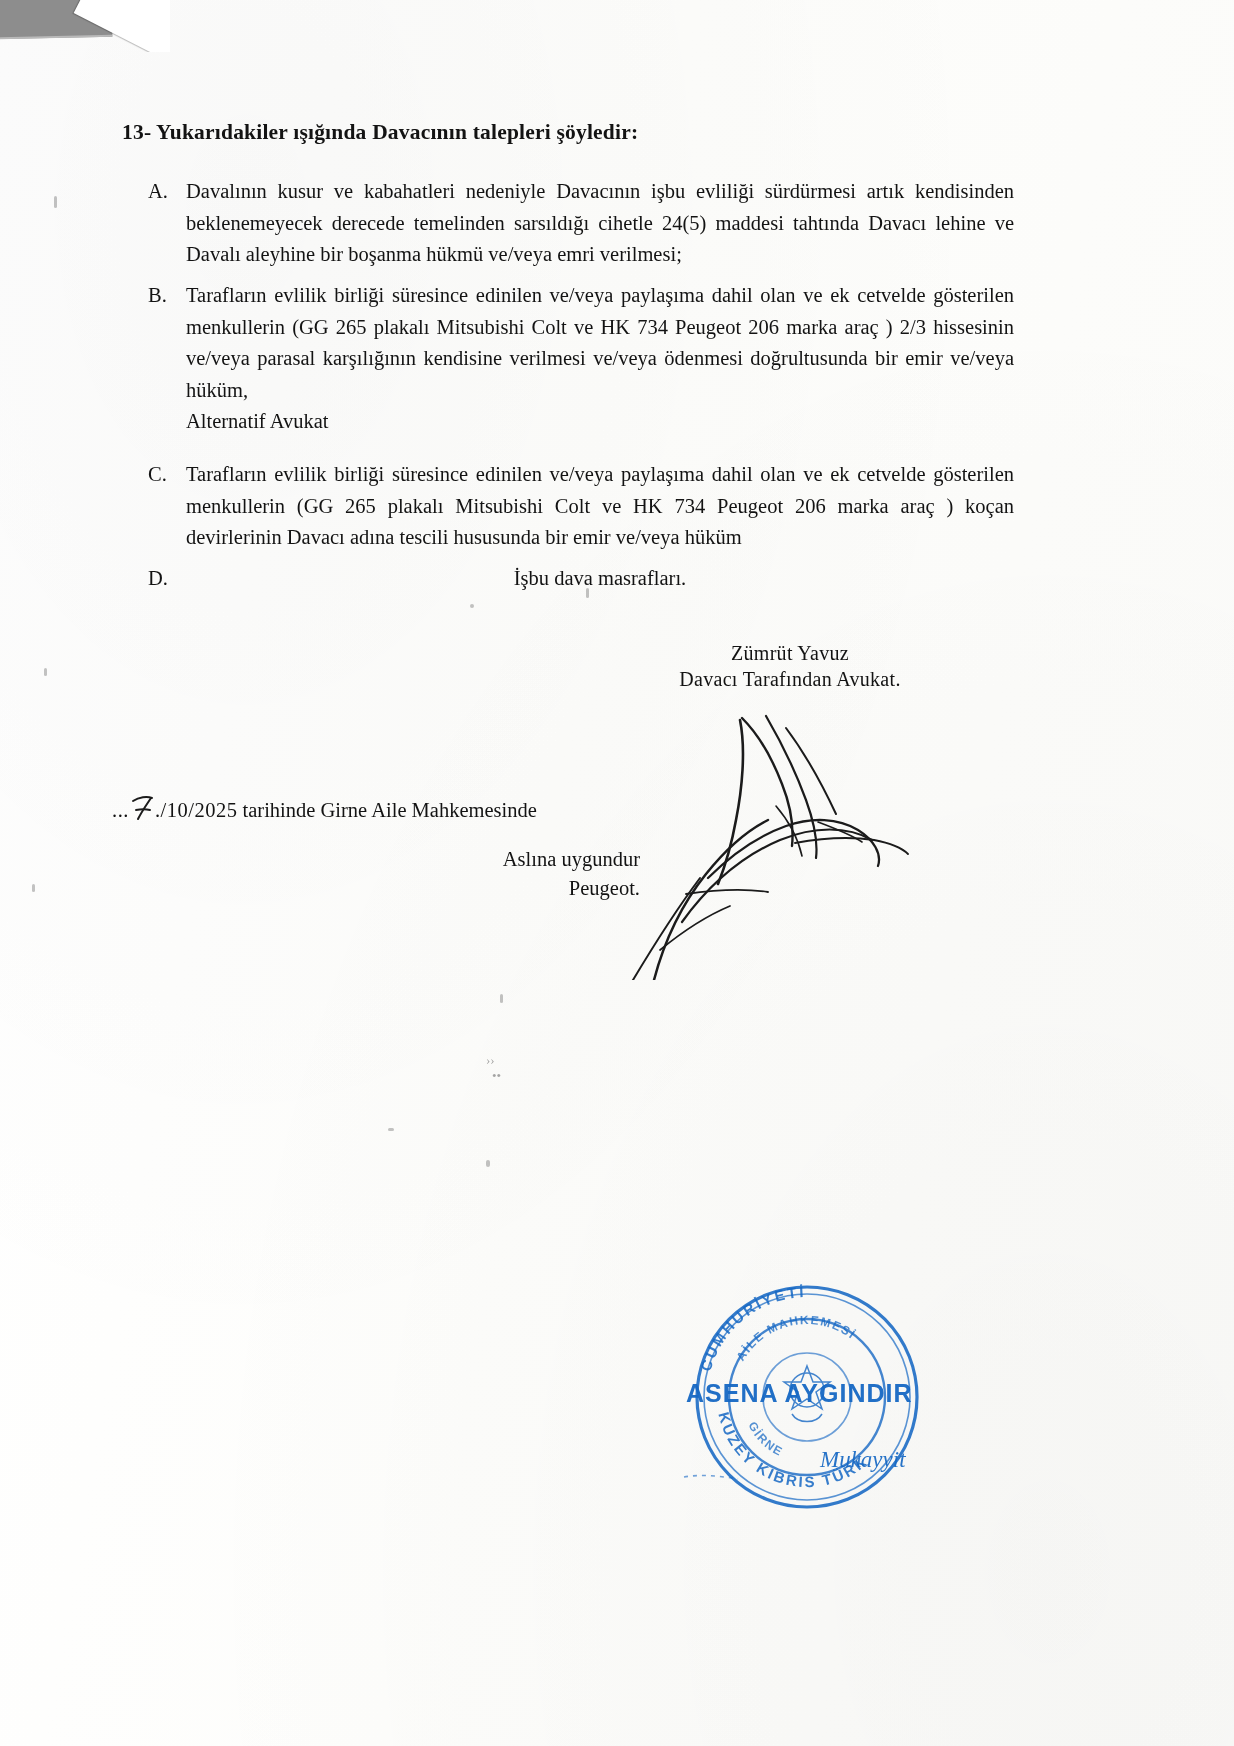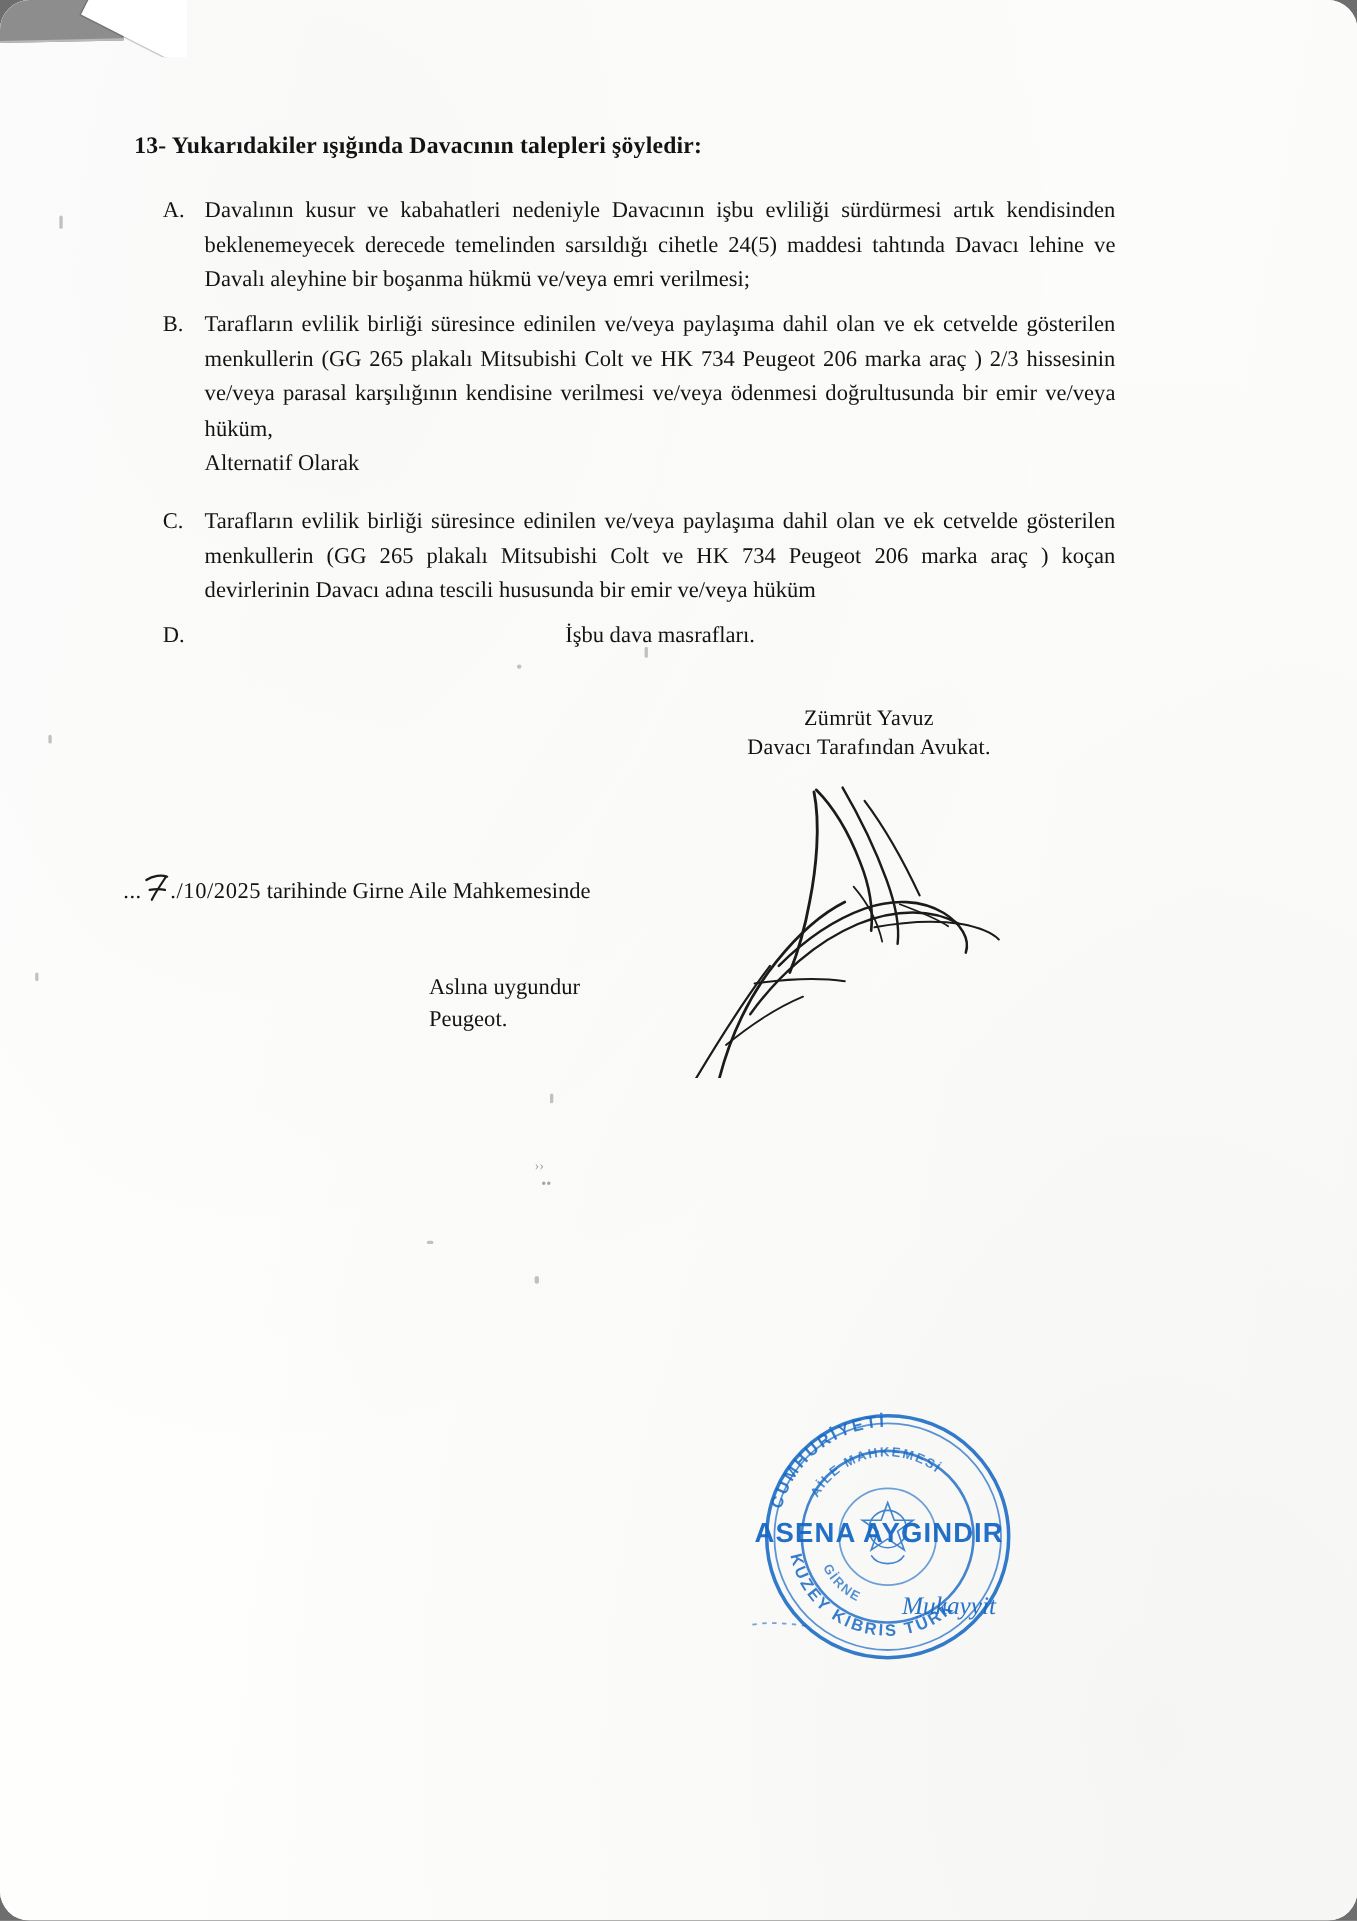--- a/index.html
+++ b/index.html
@@ -9,21 +9,20 @@
     background: #6e6e6e;
   }
   .page {
     position: relative;
     width: 1234px;
     height: 1746px;
     background: #ffffff;
     overflow: hidden;
     font-family: "Liberation Serif", "DejaVu Serif", serif;
     color: #131313;
-    border-radius: 27px;
   }
   
   .scan-tint {
     position: absolute;
     inset: 0;
     background:
       radial-gradient(ellipse at 20% 12%, rgba(0,0,0,0.022), rgba(0,0,0,0) 55%),
       radial-gradient(ellipse at 85% 90%, rgba(0,0,0,0.025), rgba(0,0,0,0) 60%),
       linear-gradient(100deg, #ffffff 0%, #fdfdfb 45%, #fbfbf9 100%);
     pointer-events: none;
@@ -144,24 +143,23 @@
     height: 18px;
     vertical-align: -2px;
   }
   .hand-day svg { position: absolute; top: -10px; left: 0; }
 
   .certify-block {
     position: absolute;
     left: 390px;
     top: 845px;
     width: 250px;
-    text-align: left;
+    text-align: right;
     font-size: 20.5px;
     line-height: 29px;
-    margin-top: 39px;
   }
 
   .signature {
     position: absolute;
     left: 590px;
     top: 680px;
     width: 340px;
     height: 300px;
     pointer-events: none;
   }
@@ -201,21 +199,21 @@
     <div class="item" id="item-a">
       <div class="marker">A.</div>
       <div class="body">Davalının kusur ve kabahatleri nedeniyle Davacının işbu evliliği sürdürmesi artık kendisinden beklenemeyecek derecede temelinden sarsıldığı cihetle  24(5) maddesi tahtında Davacı lehine ve Davalı aleyhine bir boşanma hükmü ve/veya emri verilmesi;</div>
     </div>
 
     <div class="item" id="item-b">
       <div class="marker">B.</div>
       <div class="body">Tarafların evlilik birliği süresince edinilen ve/veya paylaşıma dahil olan ve ek cetvelde gösterilen menkullerin (GG 265 plakalı Mitsubishi Colt ve HK 734 Peugeot 206 marka araç ) 2/3 hissesinin ve/veya parasal karşılığının kendisine verilmesi ve/veya ödenmesi doğrultusunda bir emir ve/veya hüküm,</div>
     </div>
 
-    <div id="alt-line">Alternatif Olarak</div>
+    <div id="alt-line">Alternatif Avukat</div>
 
     <div class="item" id="item-c">
       <div class="marker">C.</div>
       <div class="body">Tarafların evlilik birliği süresince edinilen ve/veya paylaşıma dahil olan ve ek cetvelde gösterilen menkullerin (GG 265 plakalı Mitsubishi Colt ve HK 734 Peugeot 206 marka araç ) koçan devirlerinin Davacı adına tescili hususunda bir emir ve/veya hüküm</div>
     </div>
 
     <div class="item" id="item-d">
       <div class="marker">D.</div>
       <div class="body nojust">İşbu dava masrafları.</div>
     </div>

